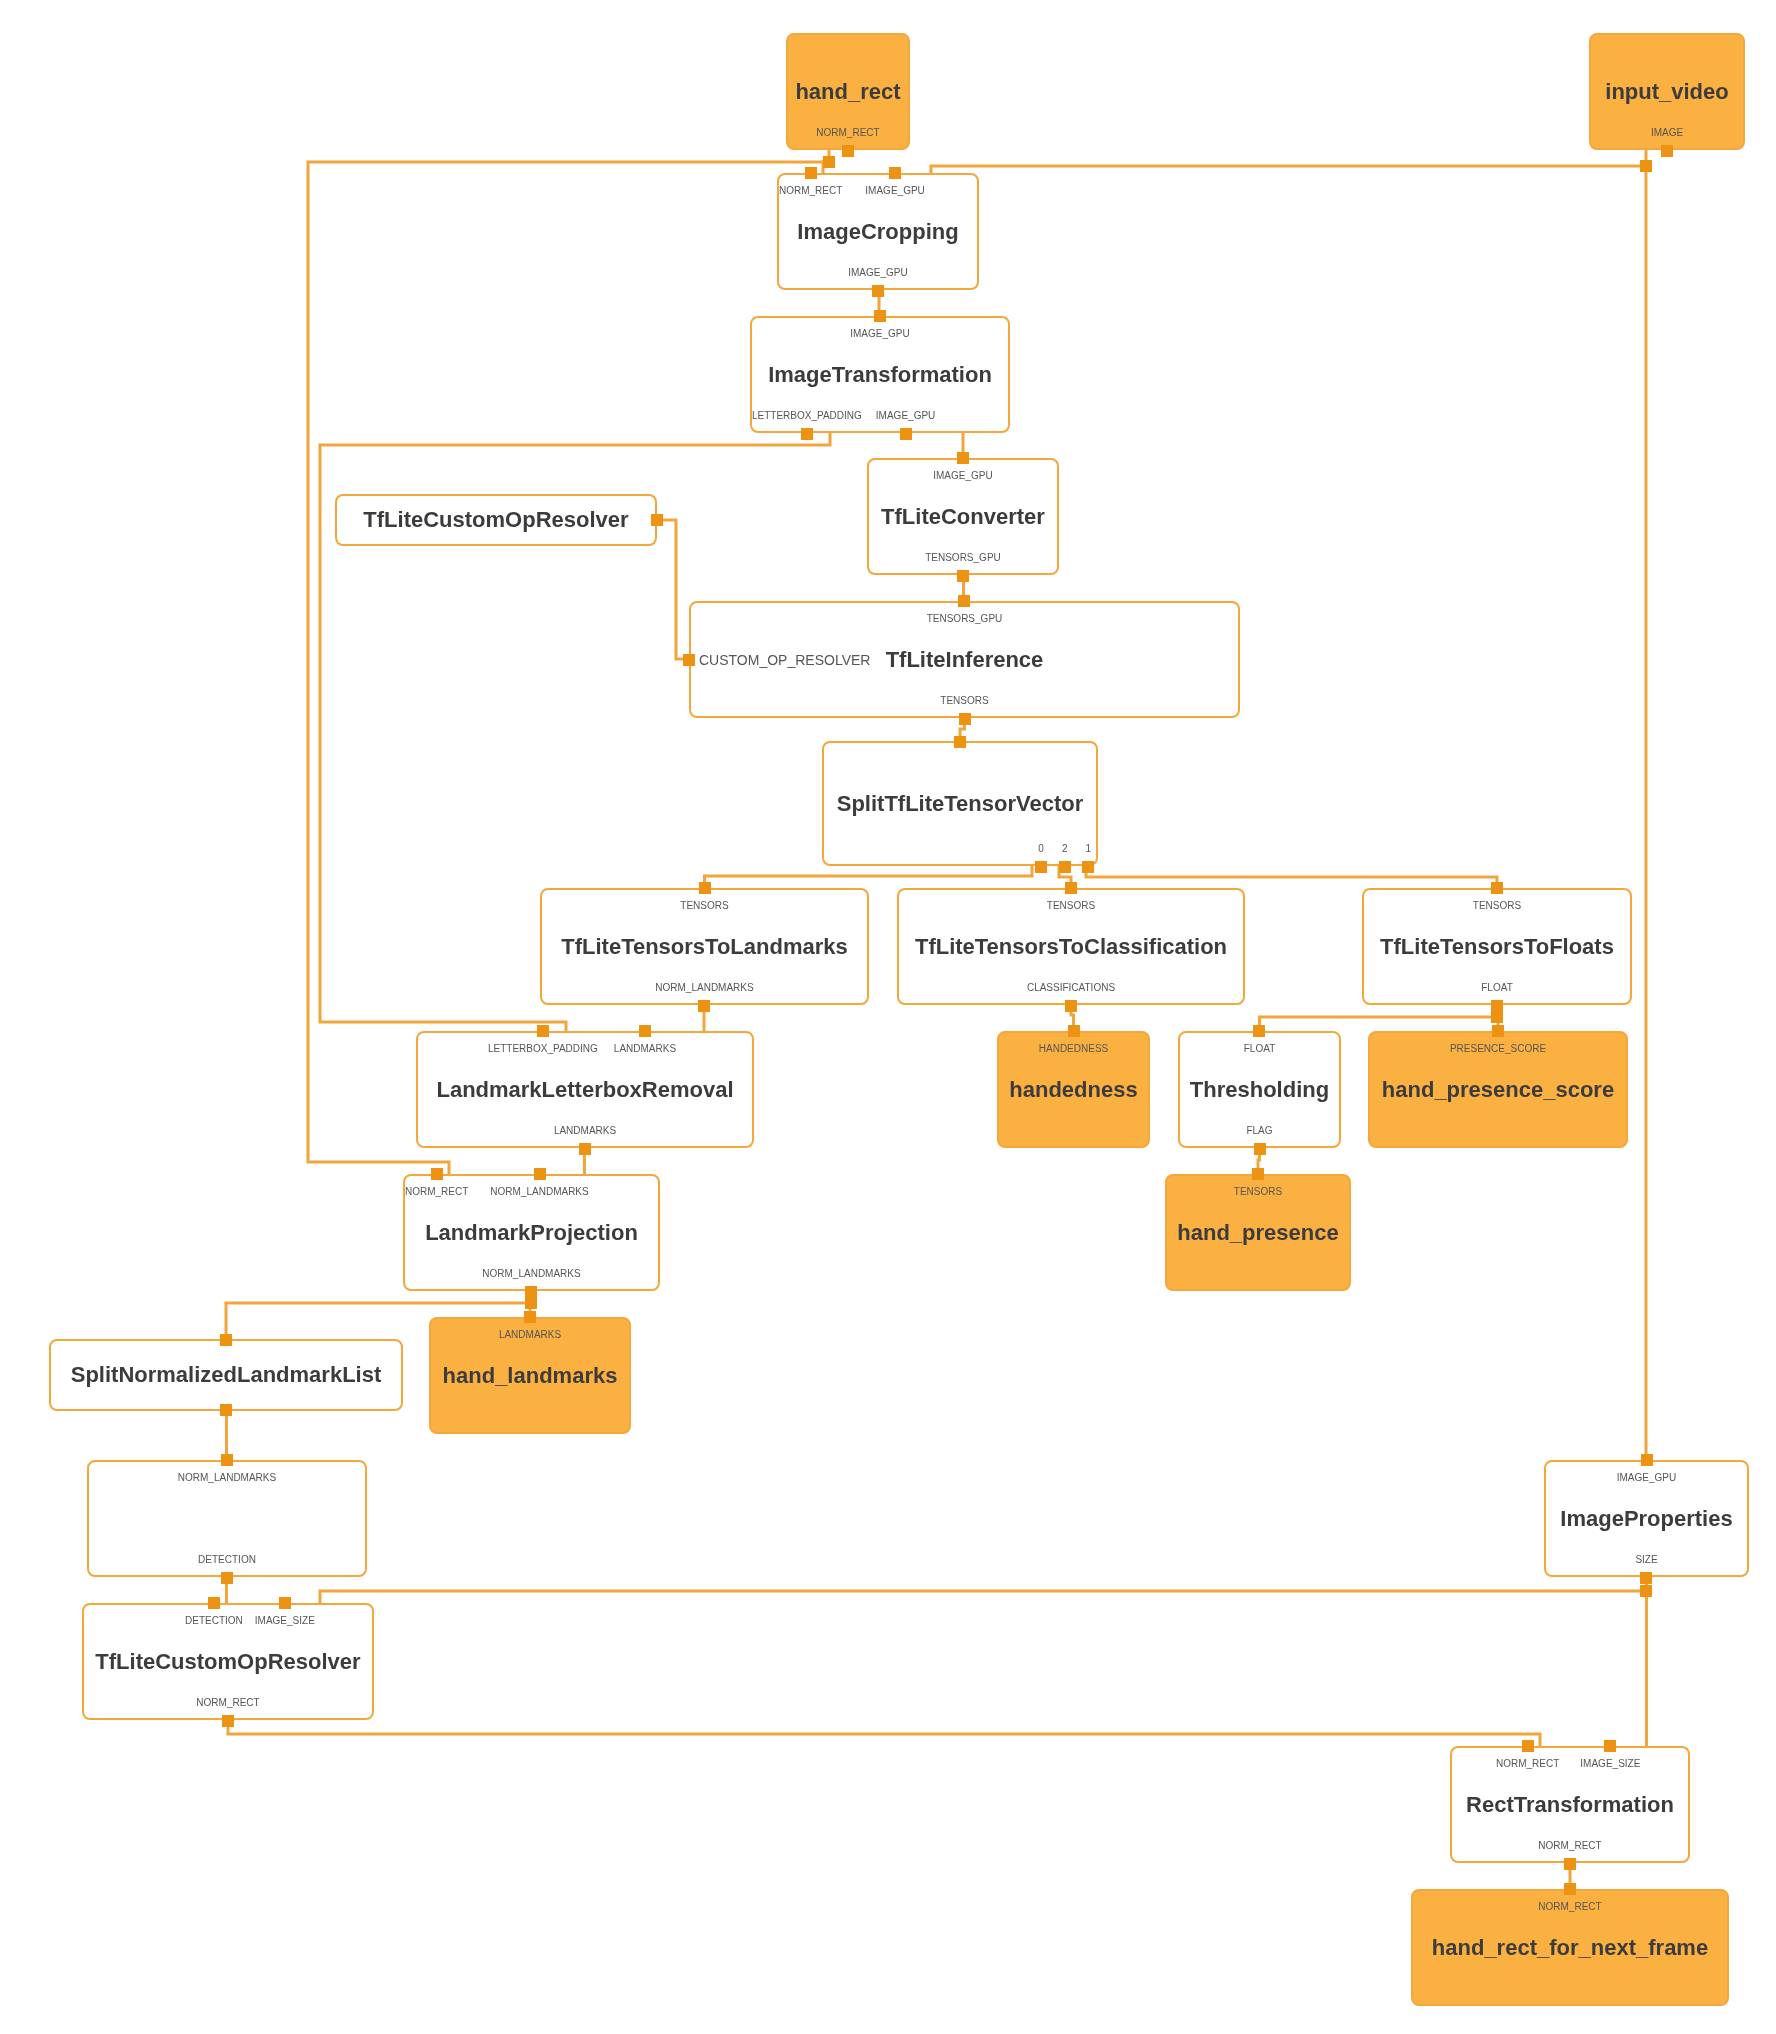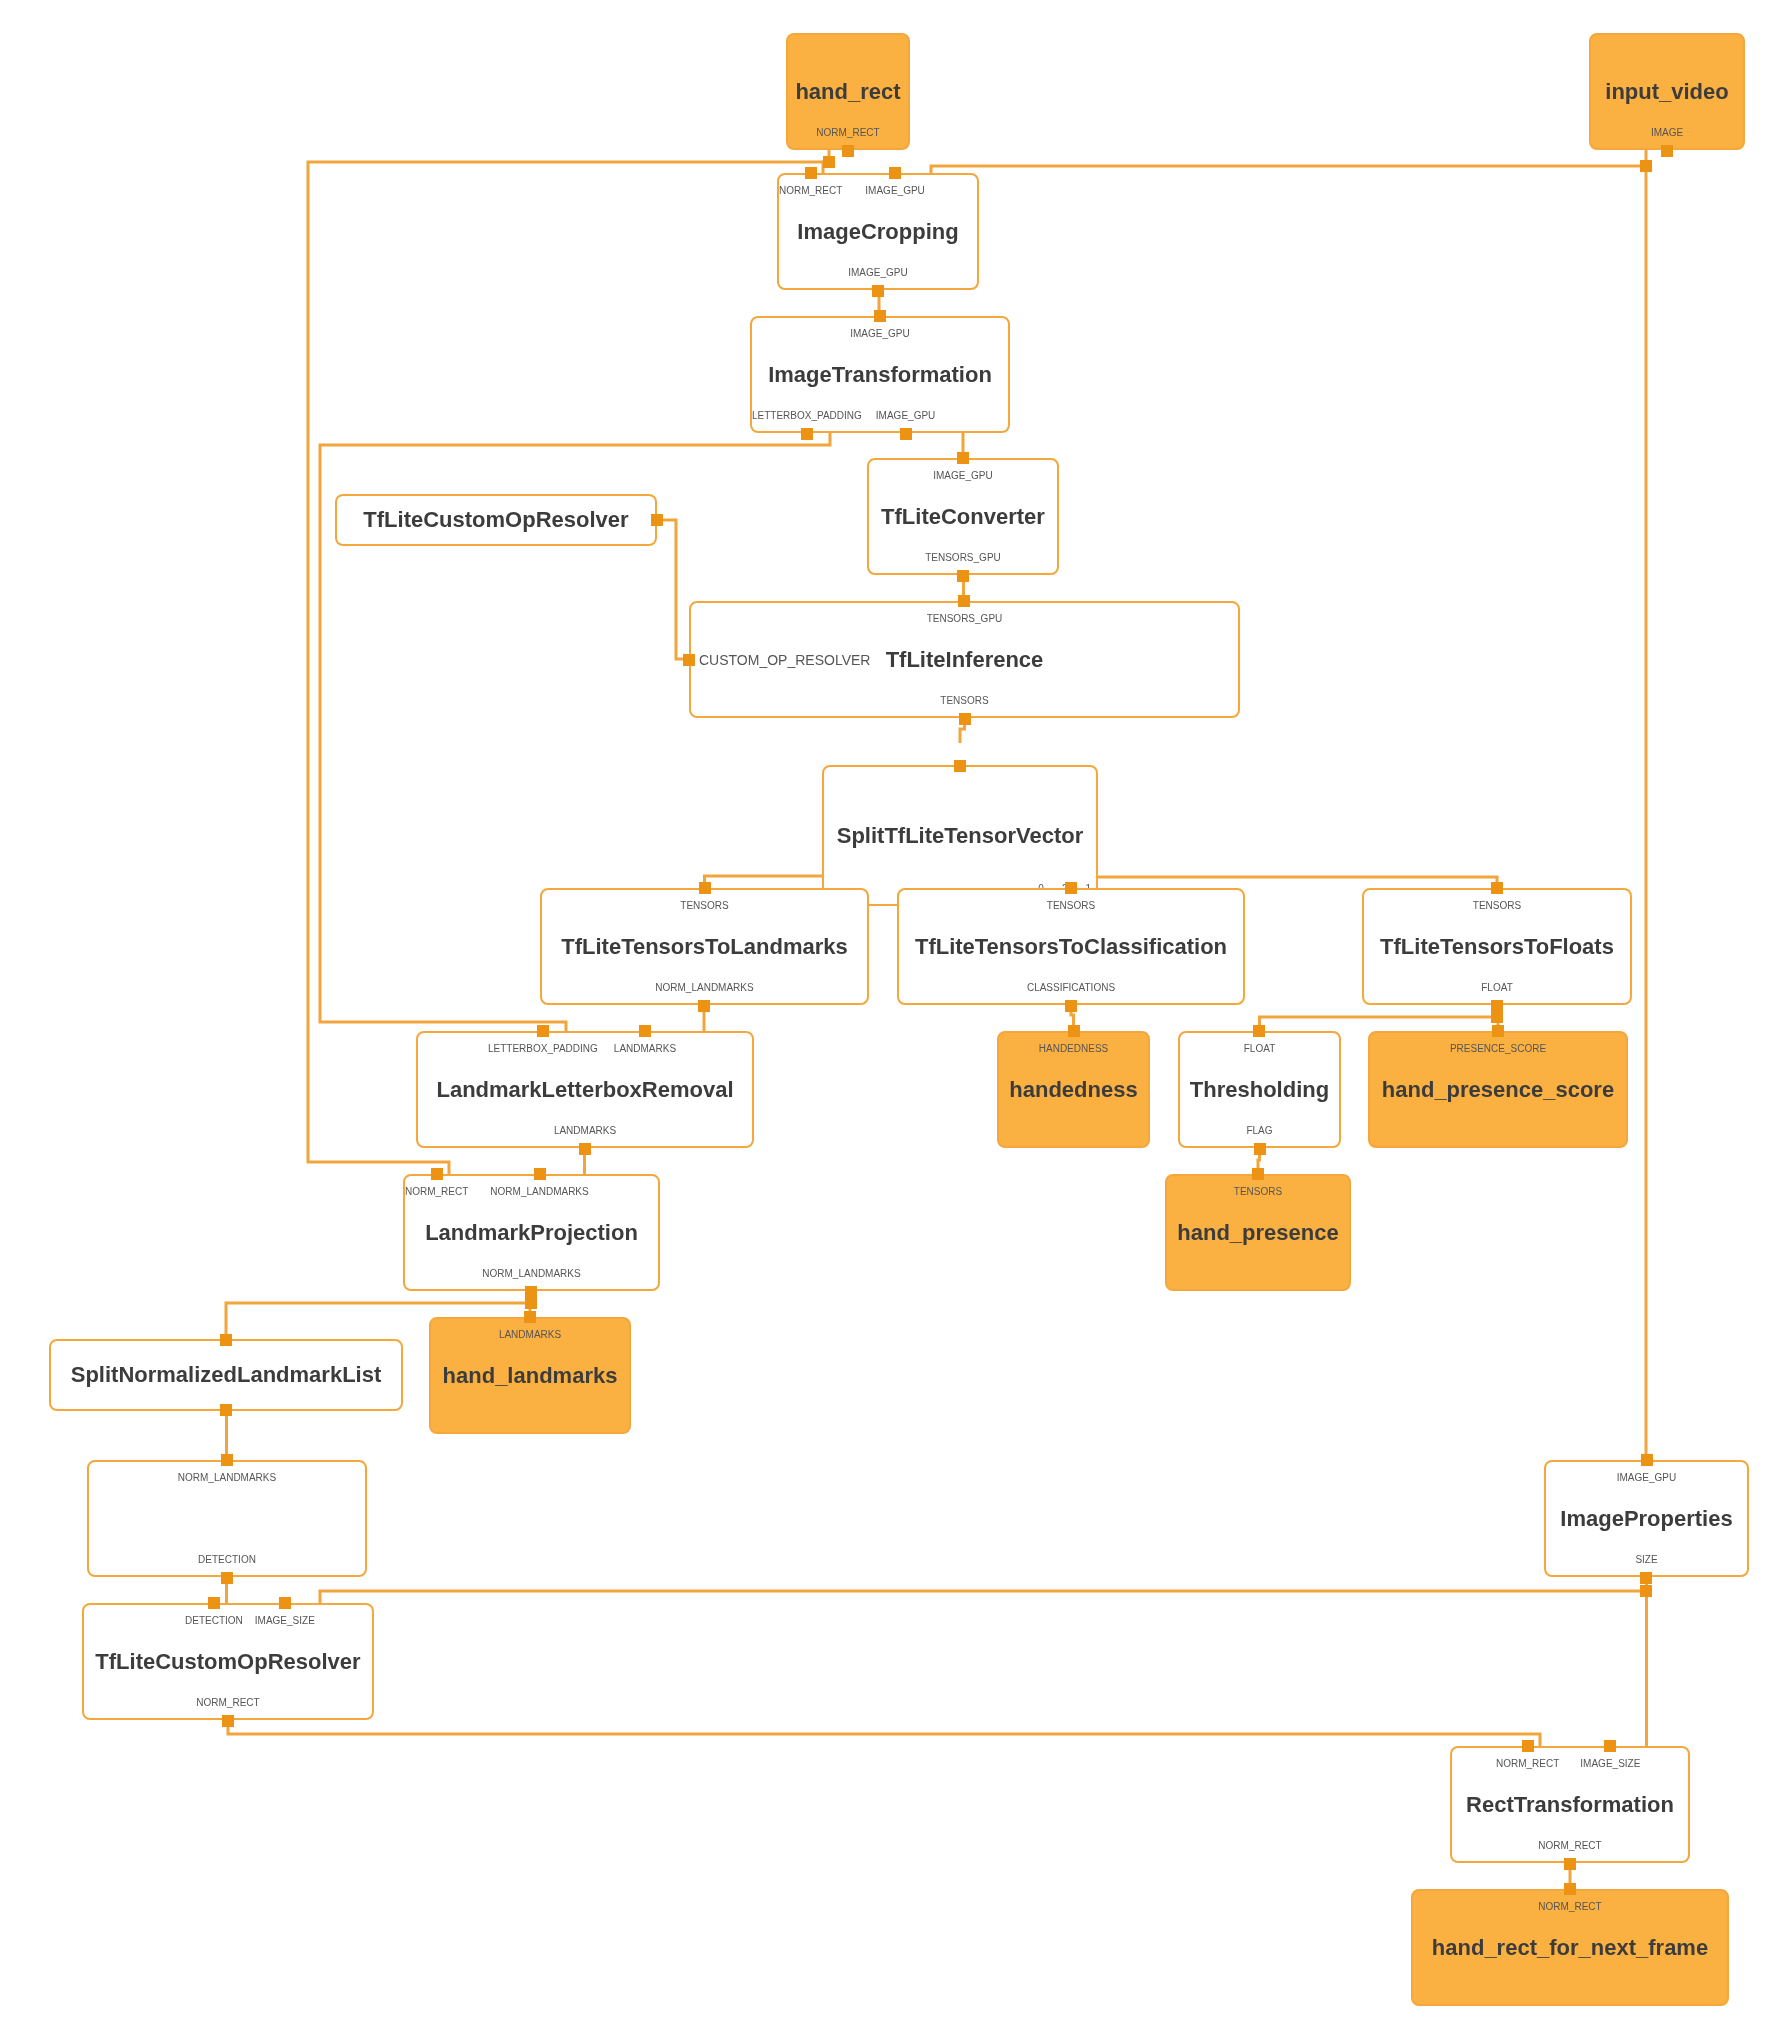--- a/index.html
+++ b/index.html
@@ -145,21 +145,21 @@
       </div>
     <div class="midrow">
       <span class="port side">CUSTOM_OP_RESOLVER</span>
       <span class="title">TfLiteInference</span>
     </div>
     <div class="ports bottom">
         <span class="port">TENSORS</span>
       </div>
   </div>
 
-  <div class="node" style="left:822px;top:765px;width:276px;height:141px;gap:16px;">
+  <div class="node" style="left:822px;top:741px;width:276px;height:125px;gap:16px;">
     <div class="edge-marker marker-top"></div>
     <div class="ports top"></div>
     <div class="title">SplitTfLiteTensorVector</div>
     <div class="ports bottom" style="justify-content:flex-end;padding-right:5px;gap:18px;">
       <span class="port">0</span>
       <span class="port">2</span>
       <span class="port">1</span>
     </div>
   </div>
 

